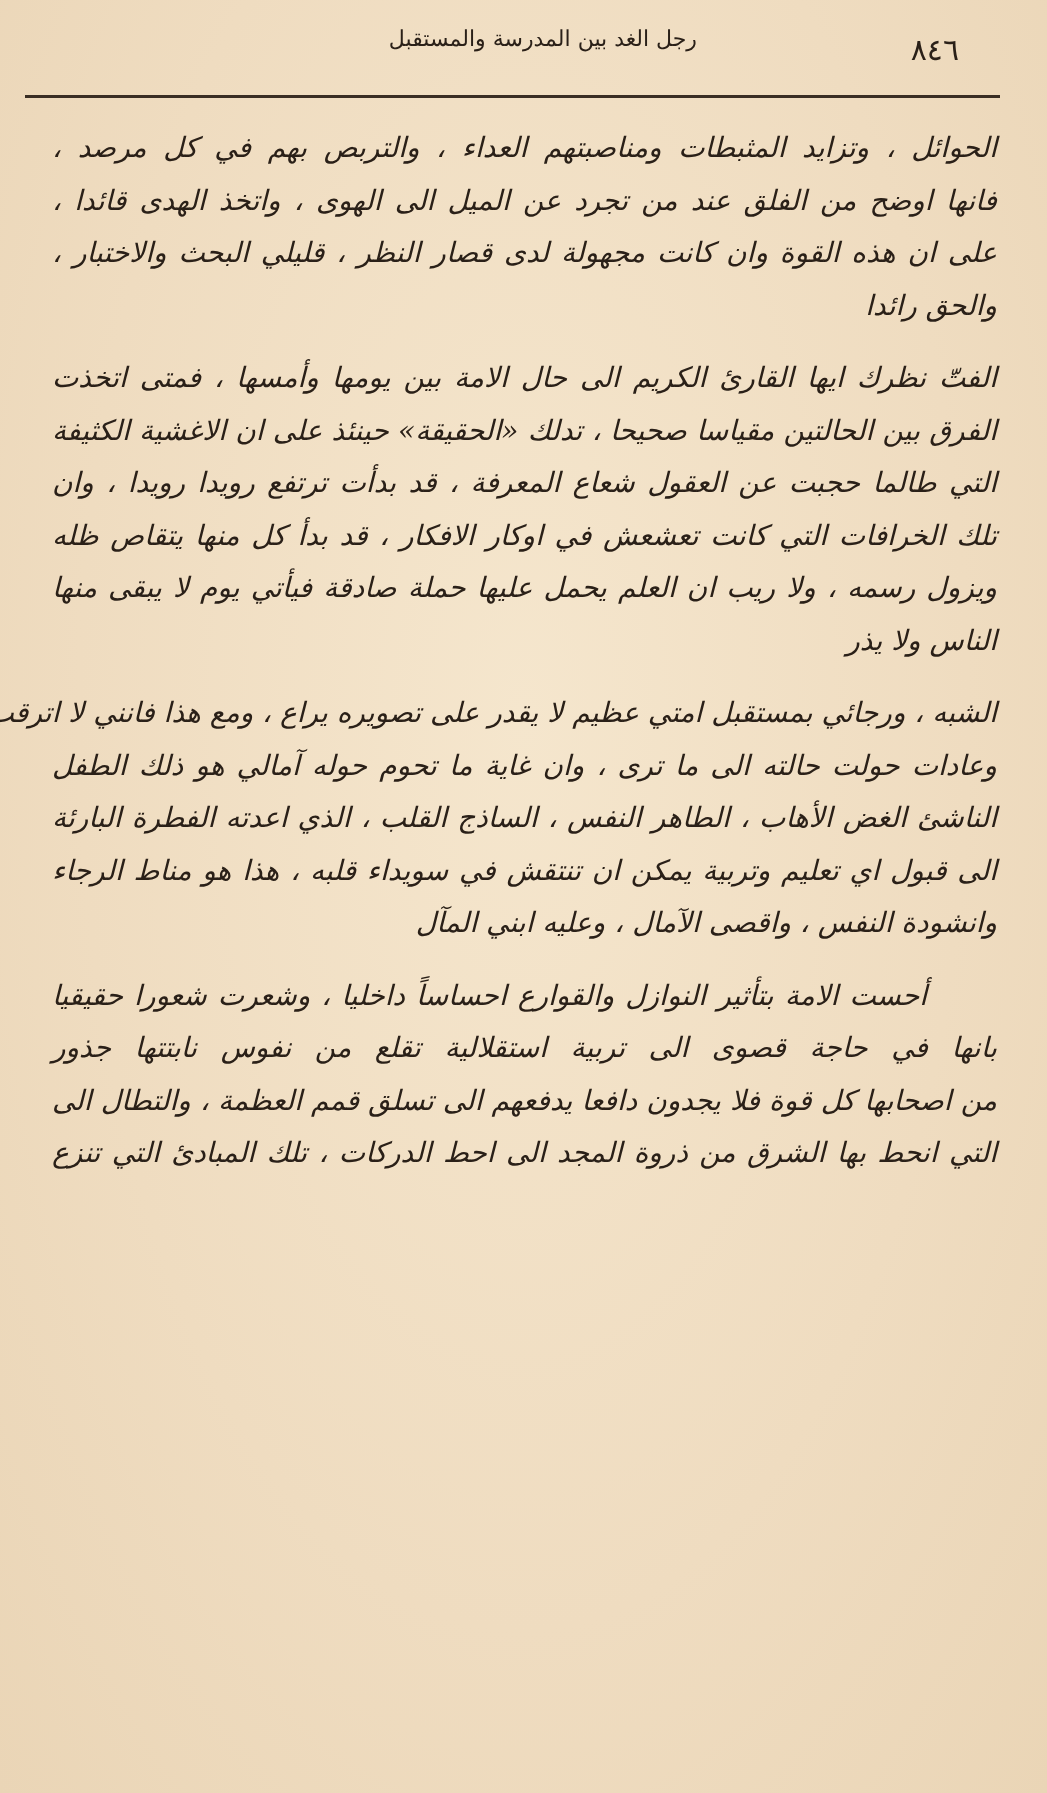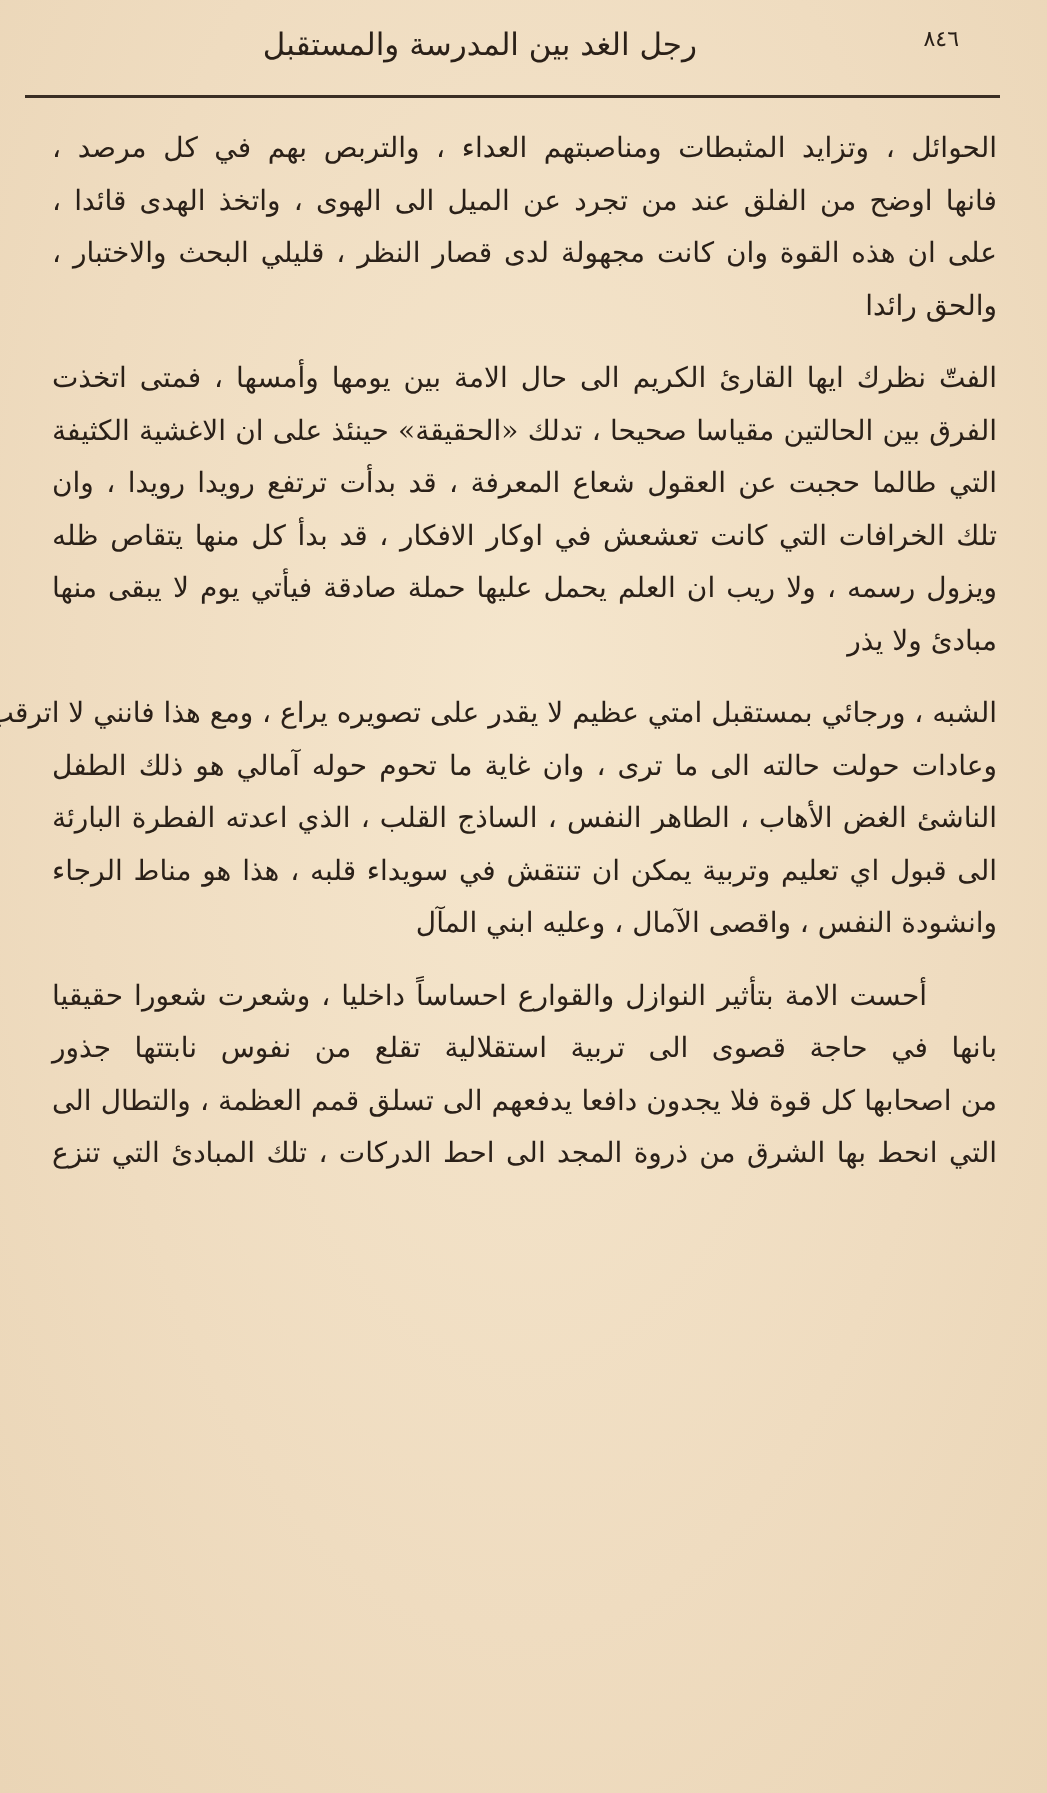--- a/index.html
+++ b/index.html
@@ -27,29 +27,29 @@
       position: absolute;
       top: 22px;
       left: 50px;
       right: 50px;
       height: 50px;
       direction: rtl;
     }
     .page-number {
       position: absolute;
       right: 38px;
-      top: 4px;
-      font-size: 22px;
+      top: 10px;
+      font-size: 30px;
       letter-spacing: 1px;
     }
     .running-title {
       position: absolute;
       right: 300px;
       top: 4px;
-      font-size: 31px;
+      font-size: 22px;
       white-space: nowrap;
     }
     .head-rule {
       position: absolute;
       top: 95px;
       left: 25px;
       width: 975px;
       height: 0;
       border-top: 3px solid #3a2e24;
     }
@@ -65,20 +65,21 @@
       line-height: 52.5px;
     }
     .para {
       margin: 0 0 20px 0;
     }
     .line {
       display: block;
       white-space: nowrap;
       text-align: justify;
       text-align-last: justify;
+      font-style: italic;
     }
     .line.last {
       text-align-last: right;
     }
   </style>
 </head>
 <body>
 
 <div class="page">
 
@@ -98,21 +99,21 @@
       <span class="line last">والحق رائدا</span>
     </p>
 
 
     <p class="para">
       <span class="line">الفتّ نظرك ايها القارئ الكريم الى حال الامة بين يومها وأمسها ، فمتى اتخذت</span>
       <span class="line">الفرق بين الحالتين مقياسا صحيحا ، تدلك «الحقيقة» حينئذ على ان الاغشية الكثيفة</span>
       <span class="line">التي طالما حجبت عن العقول شعاع المعرفة ، قد بدأت ترتفع رويدا رويدا ، وان</span>
       <span class="line">تلك الخرافات التي كانت تعشعش في اوكار الافكار ، قد بدأ كل منها يتقاص ظله</span>
       <span class="line">ويزول رسمه ، ولا ريب ان العلم يحمل عليها حملة صادقة فيأتي يوم لا يبقى منها</span>
-      <span class="line last">مبادئ ولا يذر</span>
+      <span class="line last">الناس ولا يذر</span>
     </p>
 
     <p class="para">
       <span class="line">الشبه ، ورجائي بمستقبل امتي عظيم لا يقدر على تصويره يراع ، ومع هذا فانني لا اترقب</span>
       <span class="line">وعادات حولت حالته الى ما ترى ، وان غاية ما تحوم حوله آمالي هو ذلك الطفل</span>
       <span class="line">الناشئ الغض الأهاب ، الطاهر النفس ، الساذج القلب ، الذي اعدته الفطرة البارئة</span>
       <span class="line">الى قبول اي تعليم وتربية يمكن ان تنتقش في سويداء قلبه ، هذا هو مناط الرجاء</span>
       <span class="line last">وانشودة النفس ، واقصى الآمال ، وعليه ابني المآل</span>
     </p>
 

